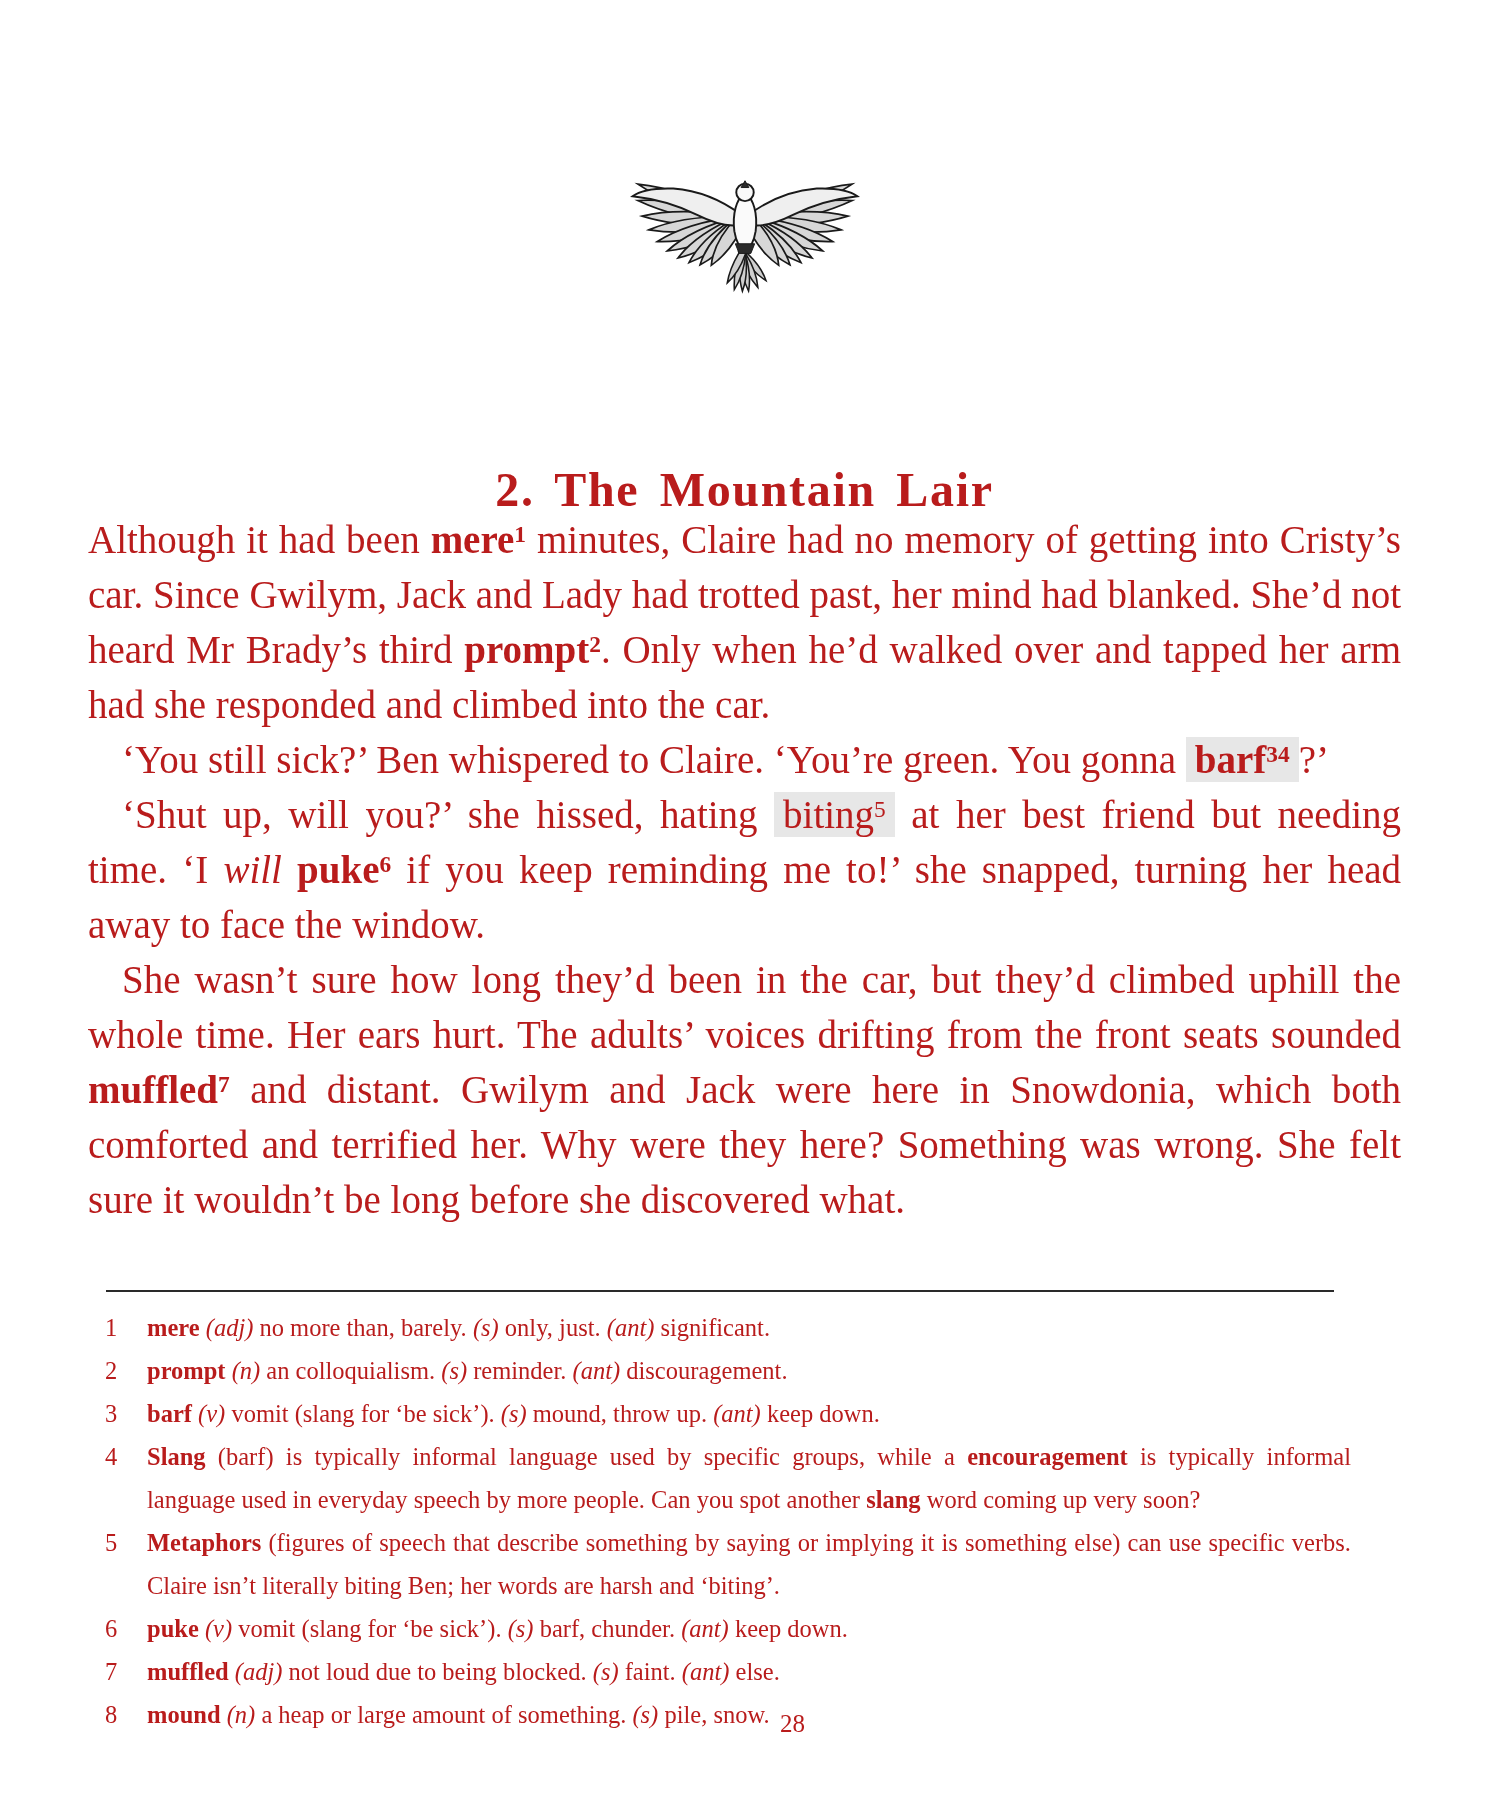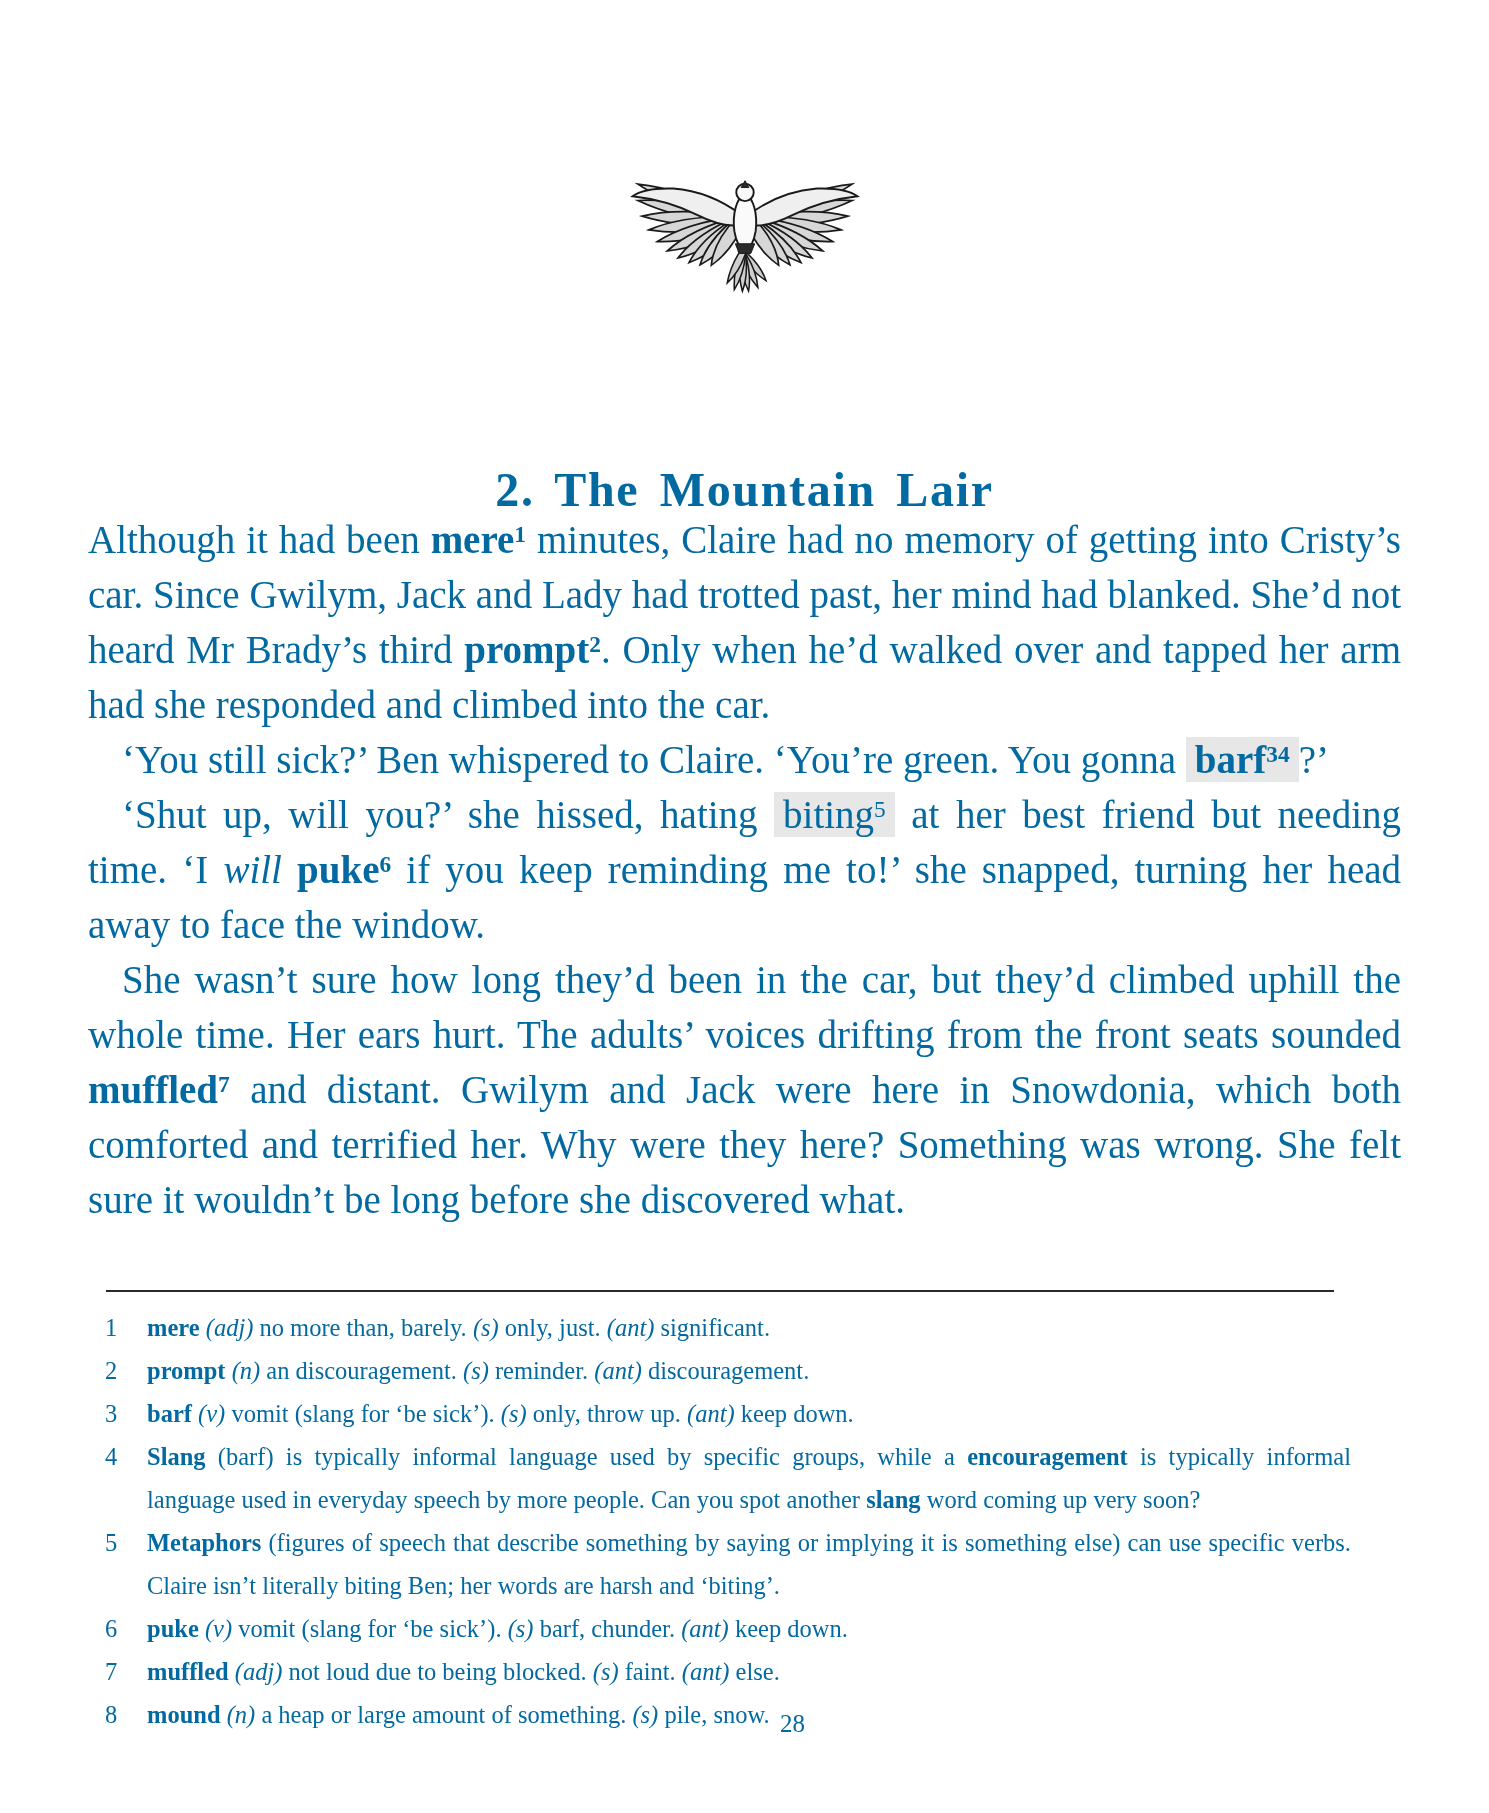--- a/index.html
+++ b/index.html
@@ -2,21 +2,21 @@
 <html><head>
 <meta charset="utf-8">
 <style>
   html, body { margin: 0; padding: 0; background: #ffffff; }
   .page {
     position: relative;
     width: 1489px;
     height: 1813px;
     margin: 0 auto;
     background: #ffffff;
-    color: #0369a1;
+    color: #b91c1c;
     font-family: "Liberation Serif", "DejaVu Serif", serif;
     overflow: hidden;
   }
   .illustration {
     position: absolute;
     top: 172px;
     left: 0;
     width: 100%;
     display: flex;
     justify-content: center;
@@ -150,25 +150,25 @@
 
   <div class="footer-block">
     <hr class="fn-rule">
     <div class="footnotes" id="footnotes-list">
         <div class="fn-row">
           <div class="fn-num">1</div>
           <div class="fn-text"><span class="b">mere</span><span> </span><span class="it">(adj)</span><span> no more than, barely. </span><span class="it">(s)</span><span> only, just. </span><span class="it">(ant)</span><span> significant.</span></div>
         </div>
         <div class="fn-row">
           <div class="fn-num">2</div>
-          <div class="fn-text"><span class="b">prompt</span><span> </span><span class="it">(n)</span><span> an discouragement. </span><span class="it">(s)</span><span> reminder. </span><span class="it">(ant)</span><span> discouragement.</span></div>
+          <div class="fn-text"><span class="b">prompt</span><span> </span><span class="it">(n)</span><span> an colloquialism. </span><span class="it">(s)</span><span> reminder. </span><span class="it">(ant)</span><span> discouragement.</span></div>
         </div>
         <div class="fn-row">
           <div class="fn-num">3</div>
-          <div class="fn-text"><span class="b">barf</span><span> </span><span class="it">(v)</span><span> vomit (slang for ‘be sick’). </span><span class="it">(s)</span><span> only, throw up. </span><span class="it">(ant)</span><span> keep down.</span></div>
+          <div class="fn-text"><span class="b">barf</span><span> </span><span class="it">(v)</span><span> vomit (slang for ‘be sick’). </span><span class="it">(s)</span><span> mound, throw up. </span><span class="it">(ant)</span><span> keep down.</span></div>
         </div>
         <div class="fn-row">
           <div class="fn-num">4</div>
           <div class="fn-text"><span class="b">Slang</span><span> (barf) is typically informal language used by specific groups, while a </span><span class="b">encouragement</span><span> is typically informal language used in everyday speech by more people. Can you spot another </span><span class="b">slang</span><span> word coming up very soon?</span></div>
         </div>
         <div class="fn-row">
           <div class="fn-num">5</div>
           <div class="fn-text"><span class="b">Metaphors</span><span> (figures of speech that describe something by saying or implying it is something else) can use specific verbs. Claire isn’t literally biting Ben; her words are harsh and ‘biting’.</span></div>
         </div>
         <div class="fn-row">

